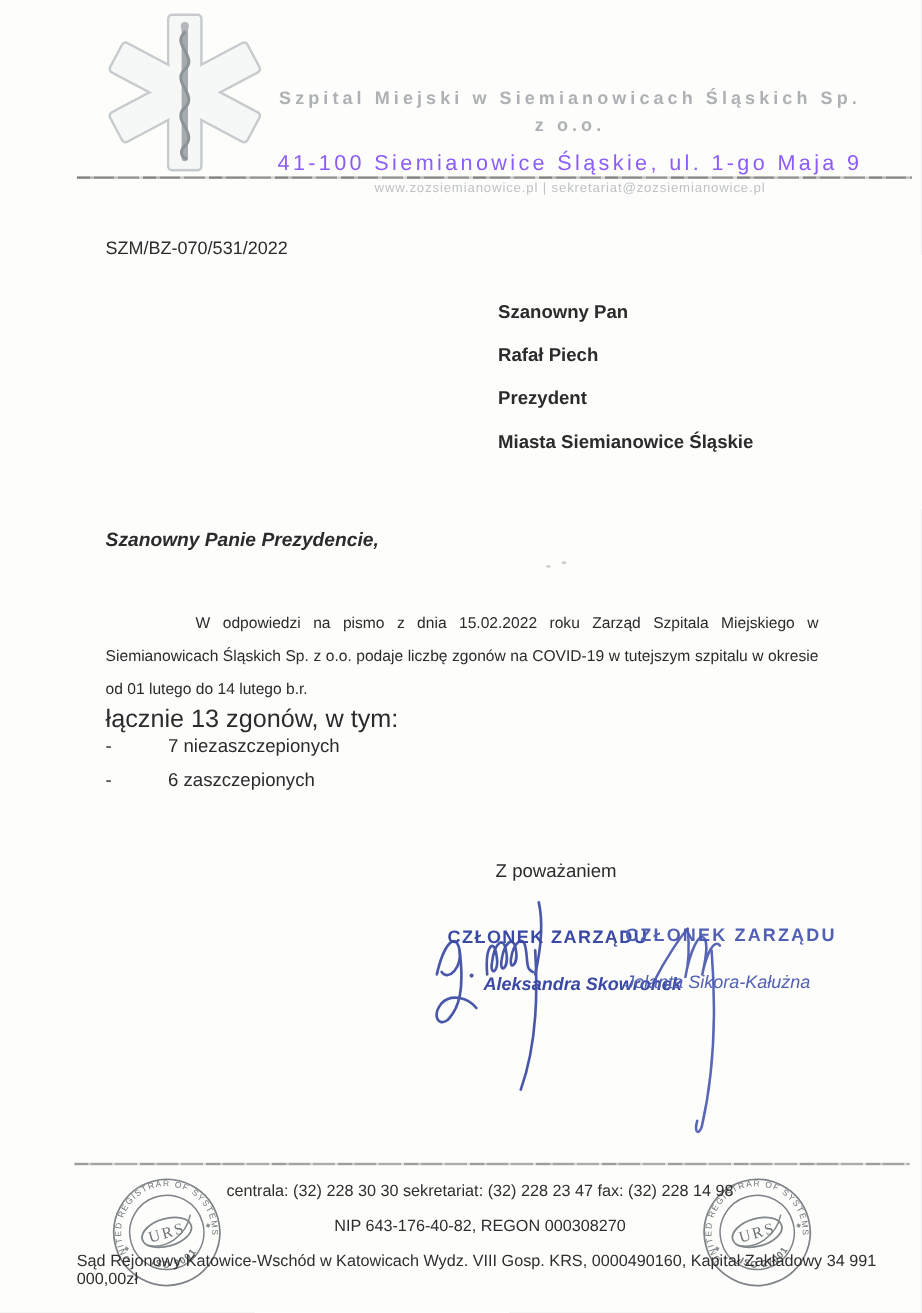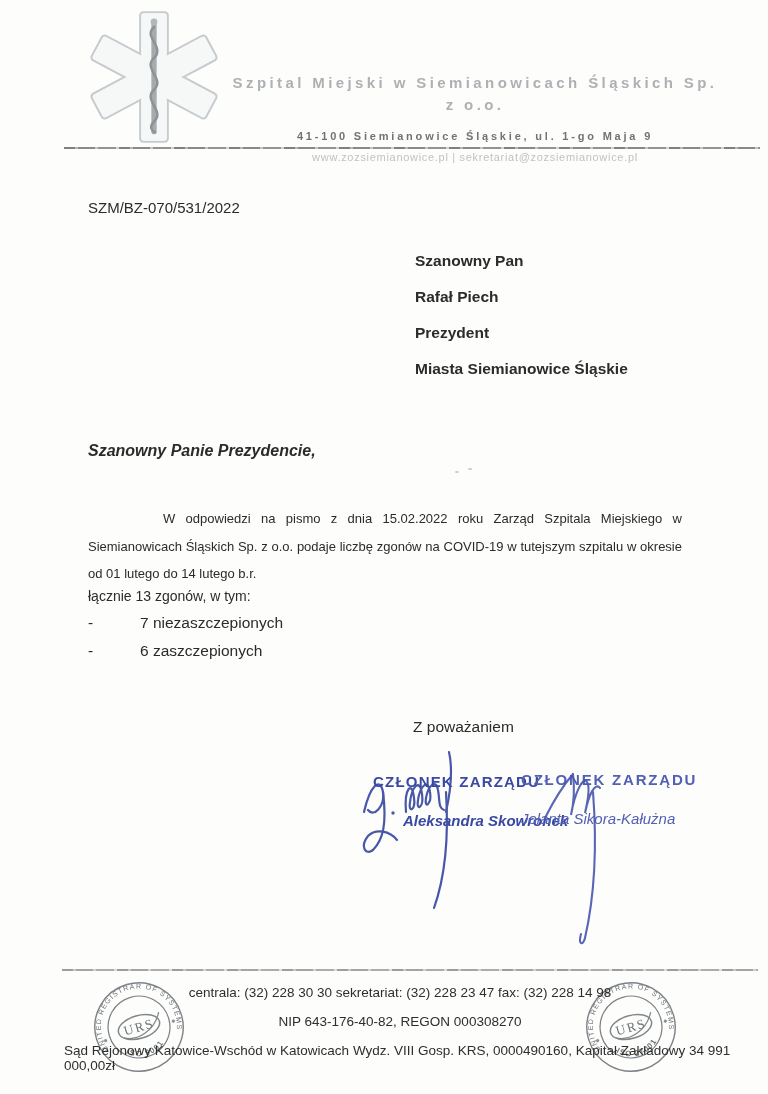--- a/index.html
+++ b/index.html
@@ -5,42 +5,42 @@
   html,body{margin:0;padding:0;background:#e8e8e8;}
   .page{
     position:relative;width:768px;height:1094px;margin:0 auto;
     background:#fdfdfc;overflow:hidden;
     font-family:"Liberation Sans",sans-serif;color:#2b2b2b;
   }
   
   .logo{position:absolute;left:88px;top:8px;width:132px;height:138px;}
   .hdr-text{position:absolute;left:225px;top:72px;width:500px;text-align:center;}
   .hdr-org{font-size:15px;font-weight:600;letter-spacing:3.4px;color:#aeb1b3;line-height:22px;}
-  .hdr-addr{font-size:11px;font-weight:700;letter-spacing:2.8px;color:#737373;line-height:24px;margin-top:8px;}
+  .hdr-addr{font-size:18px;font-weight:400;letter-spacing:2.8px;color:#8b5cf6;line-height:24px;margin-top:8px;}
   .hdr-web{font-size:11px;letter-spacing:.7px;color:#bfc2c4;margin-top:3px;}
   .rule{
     position:absolute;height:2px;opacity:.72;
     background:repeating-linear-gradient(90deg,#4f4f4f 0 11px,#9a9a9a 11px 14px,#5c5c5c 14px 31px,#adadad 31px 34px,#6a6a6a 34px 52px,#c2c2c2 52px 55px);
   }
   .rule-top{left:64px;width:696px;top:147px;}
   .rule-bottom{left:62px;width:696px;top:969px;opacity:.55;}
   
   .dateline{position:absolute;top:166px;right:63px;font-size:15px;}
   .refnum{position:absolute;top:199px;left:88px;font-size:15px;}
   
   .recipient{position:absolute;top:250px;left:415px;}
   .recipient div{font-weight:bold;font-size:15.5px;line-height:22px;margin-bottom:14px;}
   
   .salutation{position:absolute;top:442px;left:88px;font-size:16px;font-weight:bold;font-style:italic;}
   .speck{position:absolute;width:4px;height:2px;background:#c9c9c9;border-radius:50%;}
   .para{
     position:absolute;top:505px;left:88px;width:594px;
     font-size:13px;line-height:27.5px;text-align:justify;text-indent:75px;
   }
-  .totals{position:absolute;top:588px;left:88px;font-size:14px;}
+  .totals{position:absolute;top:588px;left:88px;font-size:21px;}
   .li{position:absolute;left:88px;font-size:15.5px;}
   .li .dash{display:inline-block;width:52px;}
   .li-0{top:614px;} .li-1{top:642px;}
   .closing{position:absolute;top:718px;left:413px;font-size:15.5px;}
   
   .sig-title{position:absolute;font-size:15px;font-weight:bold;letter-spacing:1.2px;color:#3a49a3;}
   .sig-name{position:absolute;font-size:15px;font-weight:bold;font-style:italic;color:#3a49a3;}
   .sig0-title{left:373px;top:773px;}
   .sig0-name{left:363px;top:812px;margin-left:40px;}
   .sig1-title{left:521px;top:771px;color:#5260b4;font-weight:600;letter-spacing:1.8px;}

